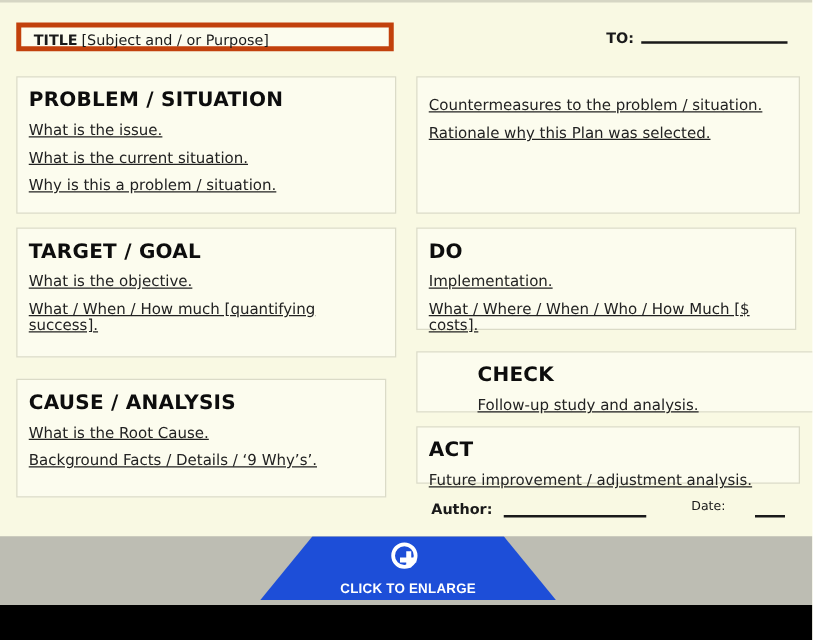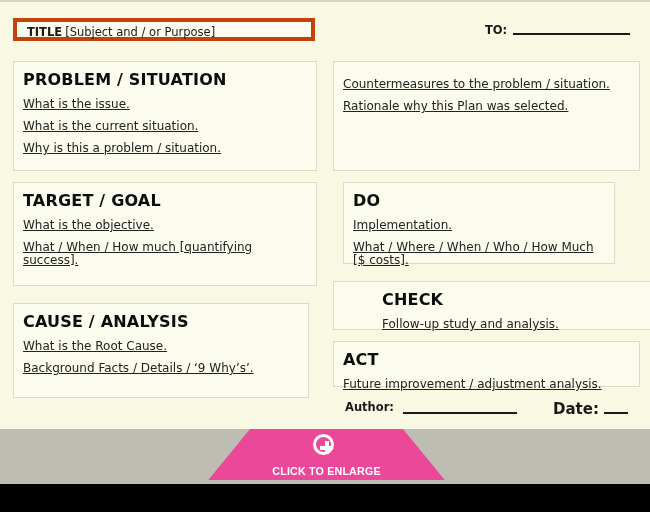--- a/index.html
+++ b/index.html
@@ -25,37 +25,37 @@
   .to-rule { left:513px; top:33px; width:117px; }
 
   .box {
     position:absolute; background:#FCFCEE; border:1px solid #DBDBC7;
     padding:7px 10px 0 9px;
   }
   .box-problem { left:13px;  top:61px;  width:304px; height:110px; }
   .box-target  { left:13px;  top:182px; width:304px; height:104px; }
   .box-cause   { left:13px;  top:303px; width:296px; height:95px;  }
   .box-plan    { left:333px; top:61px;  width:307px; height:110px; }
-  .box-do      { left:343px; top:182px; width:272px; height:82px;  }
+  .box-do      { left:333px; top:182px; width:304px; height:82px;  }
   .box-check   { left:333px; top:281px; width:344px; height:49px;padding-left:48px;  }
   .box-act     { left:333px; top:341px; width:307px; height:46px;  }
   .box-title { font-size:16px; font-weight:bold; color:#0d0d0d; margin:1px 0 2px; letter-spacing:0.2px; }
   .box-line  { font-size:12px; color:#222; margin-top:9px; line-height:13px;text-decoration:underline; }
 
   .author-label { position:absolute; left:345px; top:400px; font-size:11.5px; font-weight:bold; }
   .author-rule  { left:403px; top:412px; width:114px; }
-  .date-label   { position:absolute; left:553px; top:400px; font-size:15px; font-weight:bold; }
+  .date-label   { position:absolute; left:553px; top:400px; font-size:10px; font-weight:normal; }
   .date-rule    { left:604px; top:412px; width:24px; }
 
   .gray-bar  { position:absolute; left:0; top:429px; width:650px; height:55px; background:#BDBDB3; }
   .black-bar { position:absolute; left:0; top:484px; width:650px; height:28px; background:#000; }
 
   .ribbon {
     position:absolute; left:205px; top:429px; width:243px; height:51px;
-    background:#ec4899;
+    background:#1d4ed8;
     clip-path:polygon(45px 0, 198px 0, 243px 55px, 0 55px);
     cursor:pointer;
   }
   .plus-circle {
     position:absolute; left:108px; top:5px; width:21px; height:21px;
     border:3px solid #fff; border-radius:50%;
   }
   .plus-circle::before {
     content:""; position:absolute; left:4px; top:8.5px; width:13px; height:4px; background:#fff;
   }

